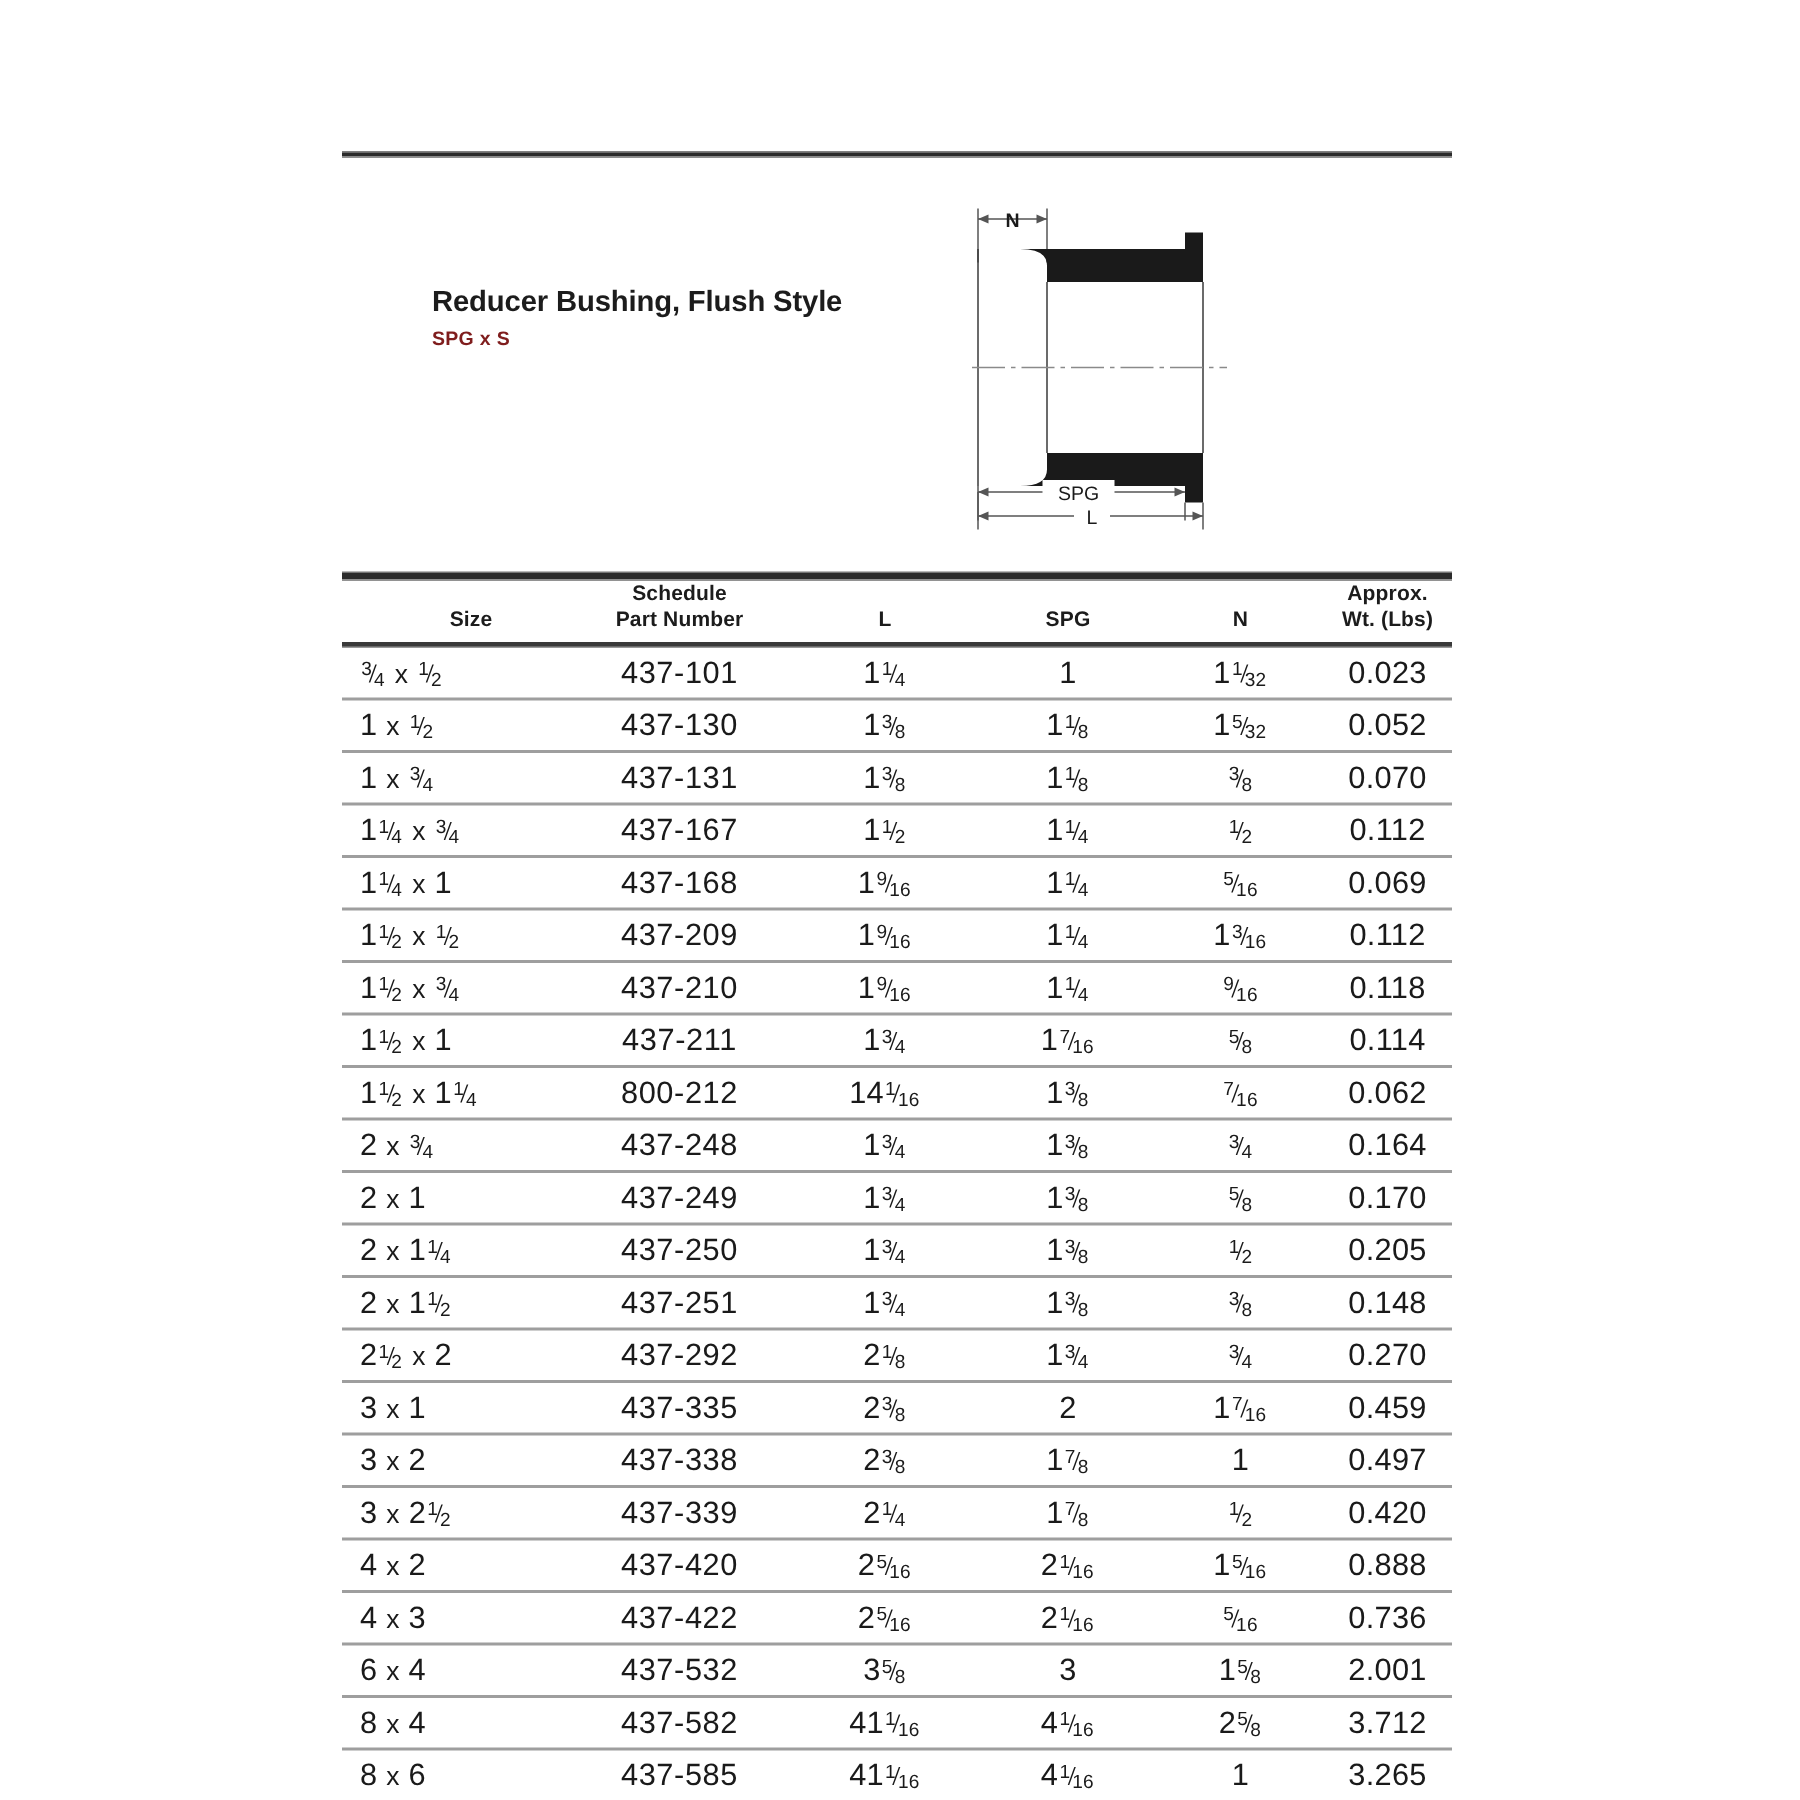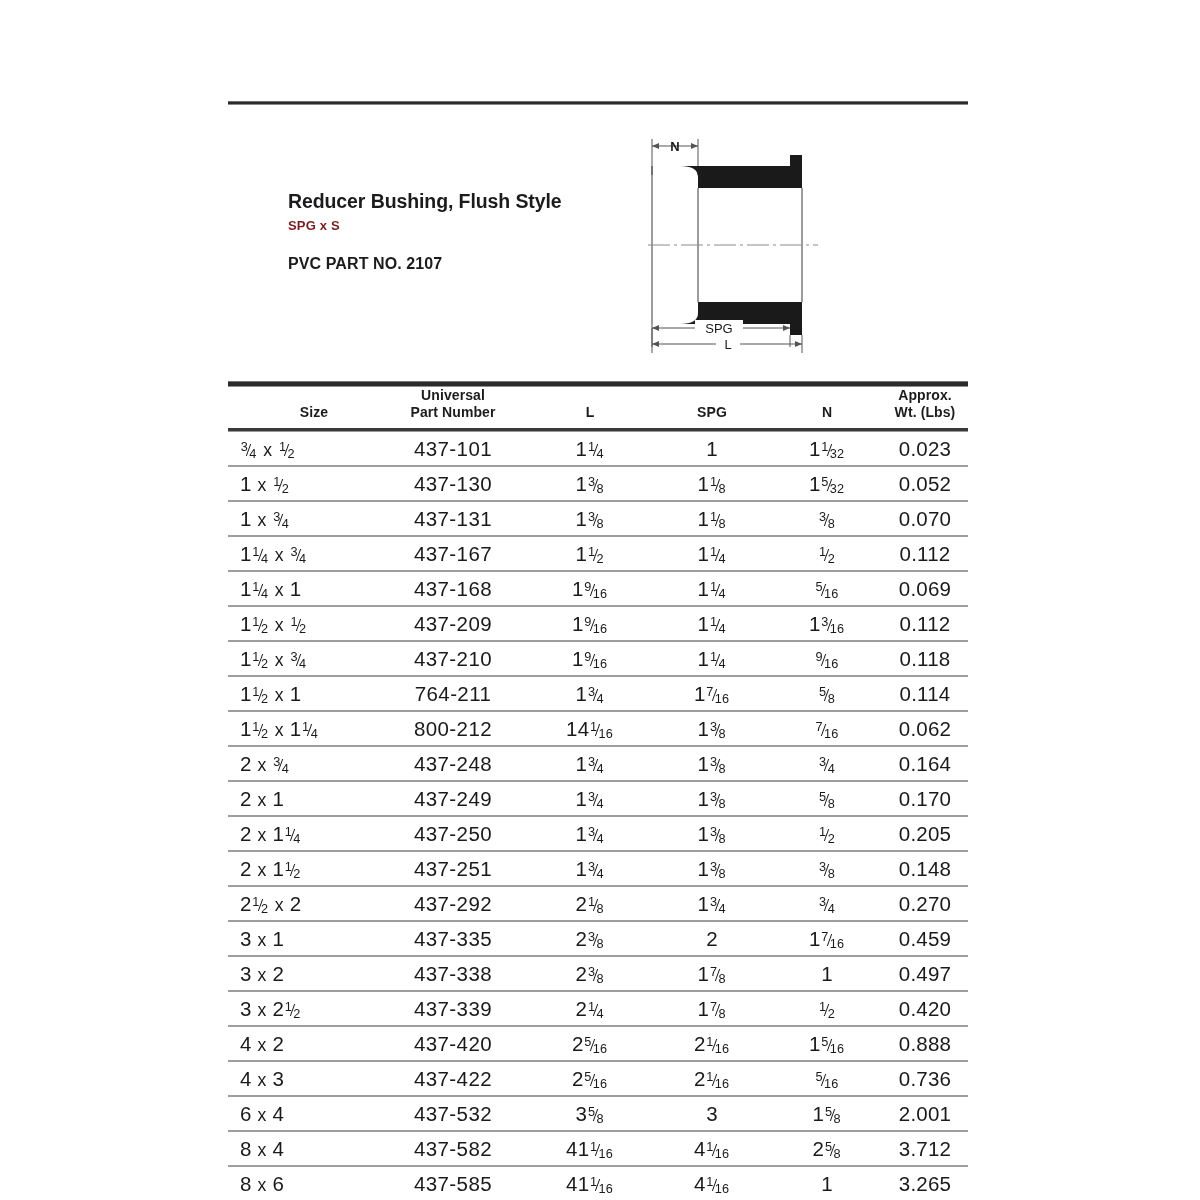--- a/index.html
+++ b/index.html
@@ -231,21 +231,20 @@
 <body>
 
 <div class="page">
 
 
   <div class="header-rule"></div>
 
   <div class="product">
     <div class="product-name">Reducer Bushing, Flush Style</div>
     <div class="product-config">SPG x S</div>
-    <div class="product-partno">PVC PART NO. 2107</div>
   </div>
 
   <div class="diagram">
     <svg width="190" height="240" viewBox="0 0 190 240">
 
       <g stroke="#555" stroke-width="1" fill="none">
         <line x1="12" y1="14" x2="12" y2="50"></line>
         <line x1="58" y1="14" x2="58" y2="50"></line>
         <line x1="12" y1="21" x2="58" y2="21"></line>
       </g>
@@ -301,21 +300,21 @@
         <col class="c-n">
         <col class="c-wt">
     </colgroup>
     <thead>
       <tr class="head-top-rule">
         <td colspan="6"></td>
       </tr>
       <tr>
         <th class="col-size">Size</th>
         <th>
-          <span>Universal</span><br>
+          <span>Schedule</span><br>
           <span>Part Number</span>
         </th>
         <th>L</th>
         <th>SPG</th>
         <th>N</th>
         <th>
           <span>Approx.</span><br>
           <span>Wt. (Lbs)</span>
         </th>
       </tr>
@@ -375,21 +374,21 @@
         <tr class="data-row">
           <td class="cell-size"><span class="whole">1</span><span class="frac"><span class="num">1</span><span class="sl"></span><span class="den">2</span></span> <span style="font-size:0.86em">x</span> <span class="frac"><span class="num">3</span><span class="sl"></span><span class="den">4</span></span></td>
           <td class="cell-part">437-210</td>
           <td class="cell-l"><span class="whole">1</span><span class="frac"><span class="num">9</span><span class="sl"></span><span class="den">16</span></span></td>
           <td class="cell-spg"><span class="whole">1</span><span class="frac"><span class="num">1</span><span class="sl"></span><span class="den">4</span></span></td>
           <td class="cell-n"><span class="frac"><span class="num">9</span><span class="sl"></span><span class="den">16</span></span></td>
           <td class="cell-wt">0.118</td>
         </tr>
         <tr class="data-row">
           <td class="cell-size"><span class="whole">1</span><span class="frac"><span class="num">1</span><span class="sl"></span><span class="den">2</span></span> <span style="font-size:0.86em">x</span> 1</td>
-          <td class="cell-part">764-211</td>
+          <td class="cell-part">437-211</td>
           <td class="cell-l"><span class="whole">1</span><span class="frac"><span class="num">3</span><span class="sl"></span><span class="den">4</span></span></td>
           <td class="cell-spg"><span class="whole">1</span><span class="frac"><span class="num">7</span><span class="sl"></span><span class="den">16</span></span></td>
           <td class="cell-n"><span class="frac"><span class="num">5</span><span class="sl"></span><span class="den">8</span></span></td>
           <td class="cell-wt">0.114</td>
         </tr>
         <tr class="data-row">
           <td class="cell-size"><span class="whole">1</span><span class="frac"><span class="num">1</span><span class="sl"></span><span class="den">2</span></span> <span style="font-size:0.86em">x</span> <span class="whole">1</span><span class="frac"><span class="num">1</span><span class="sl"></span><span class="den">4</span></span></td>
           <td class="cell-part">800-212</td>
           <td class="cell-l"><span class="whole">14</span><span class="frac"><span class="num">1</span><span class="sl"></span><span class="den">16</span></span></td>
           <td class="cell-spg"><span class="whole">1</span><span class="frac"><span class="num">3</span><span class="sl"></span><span class="den">8</span></span></td>

